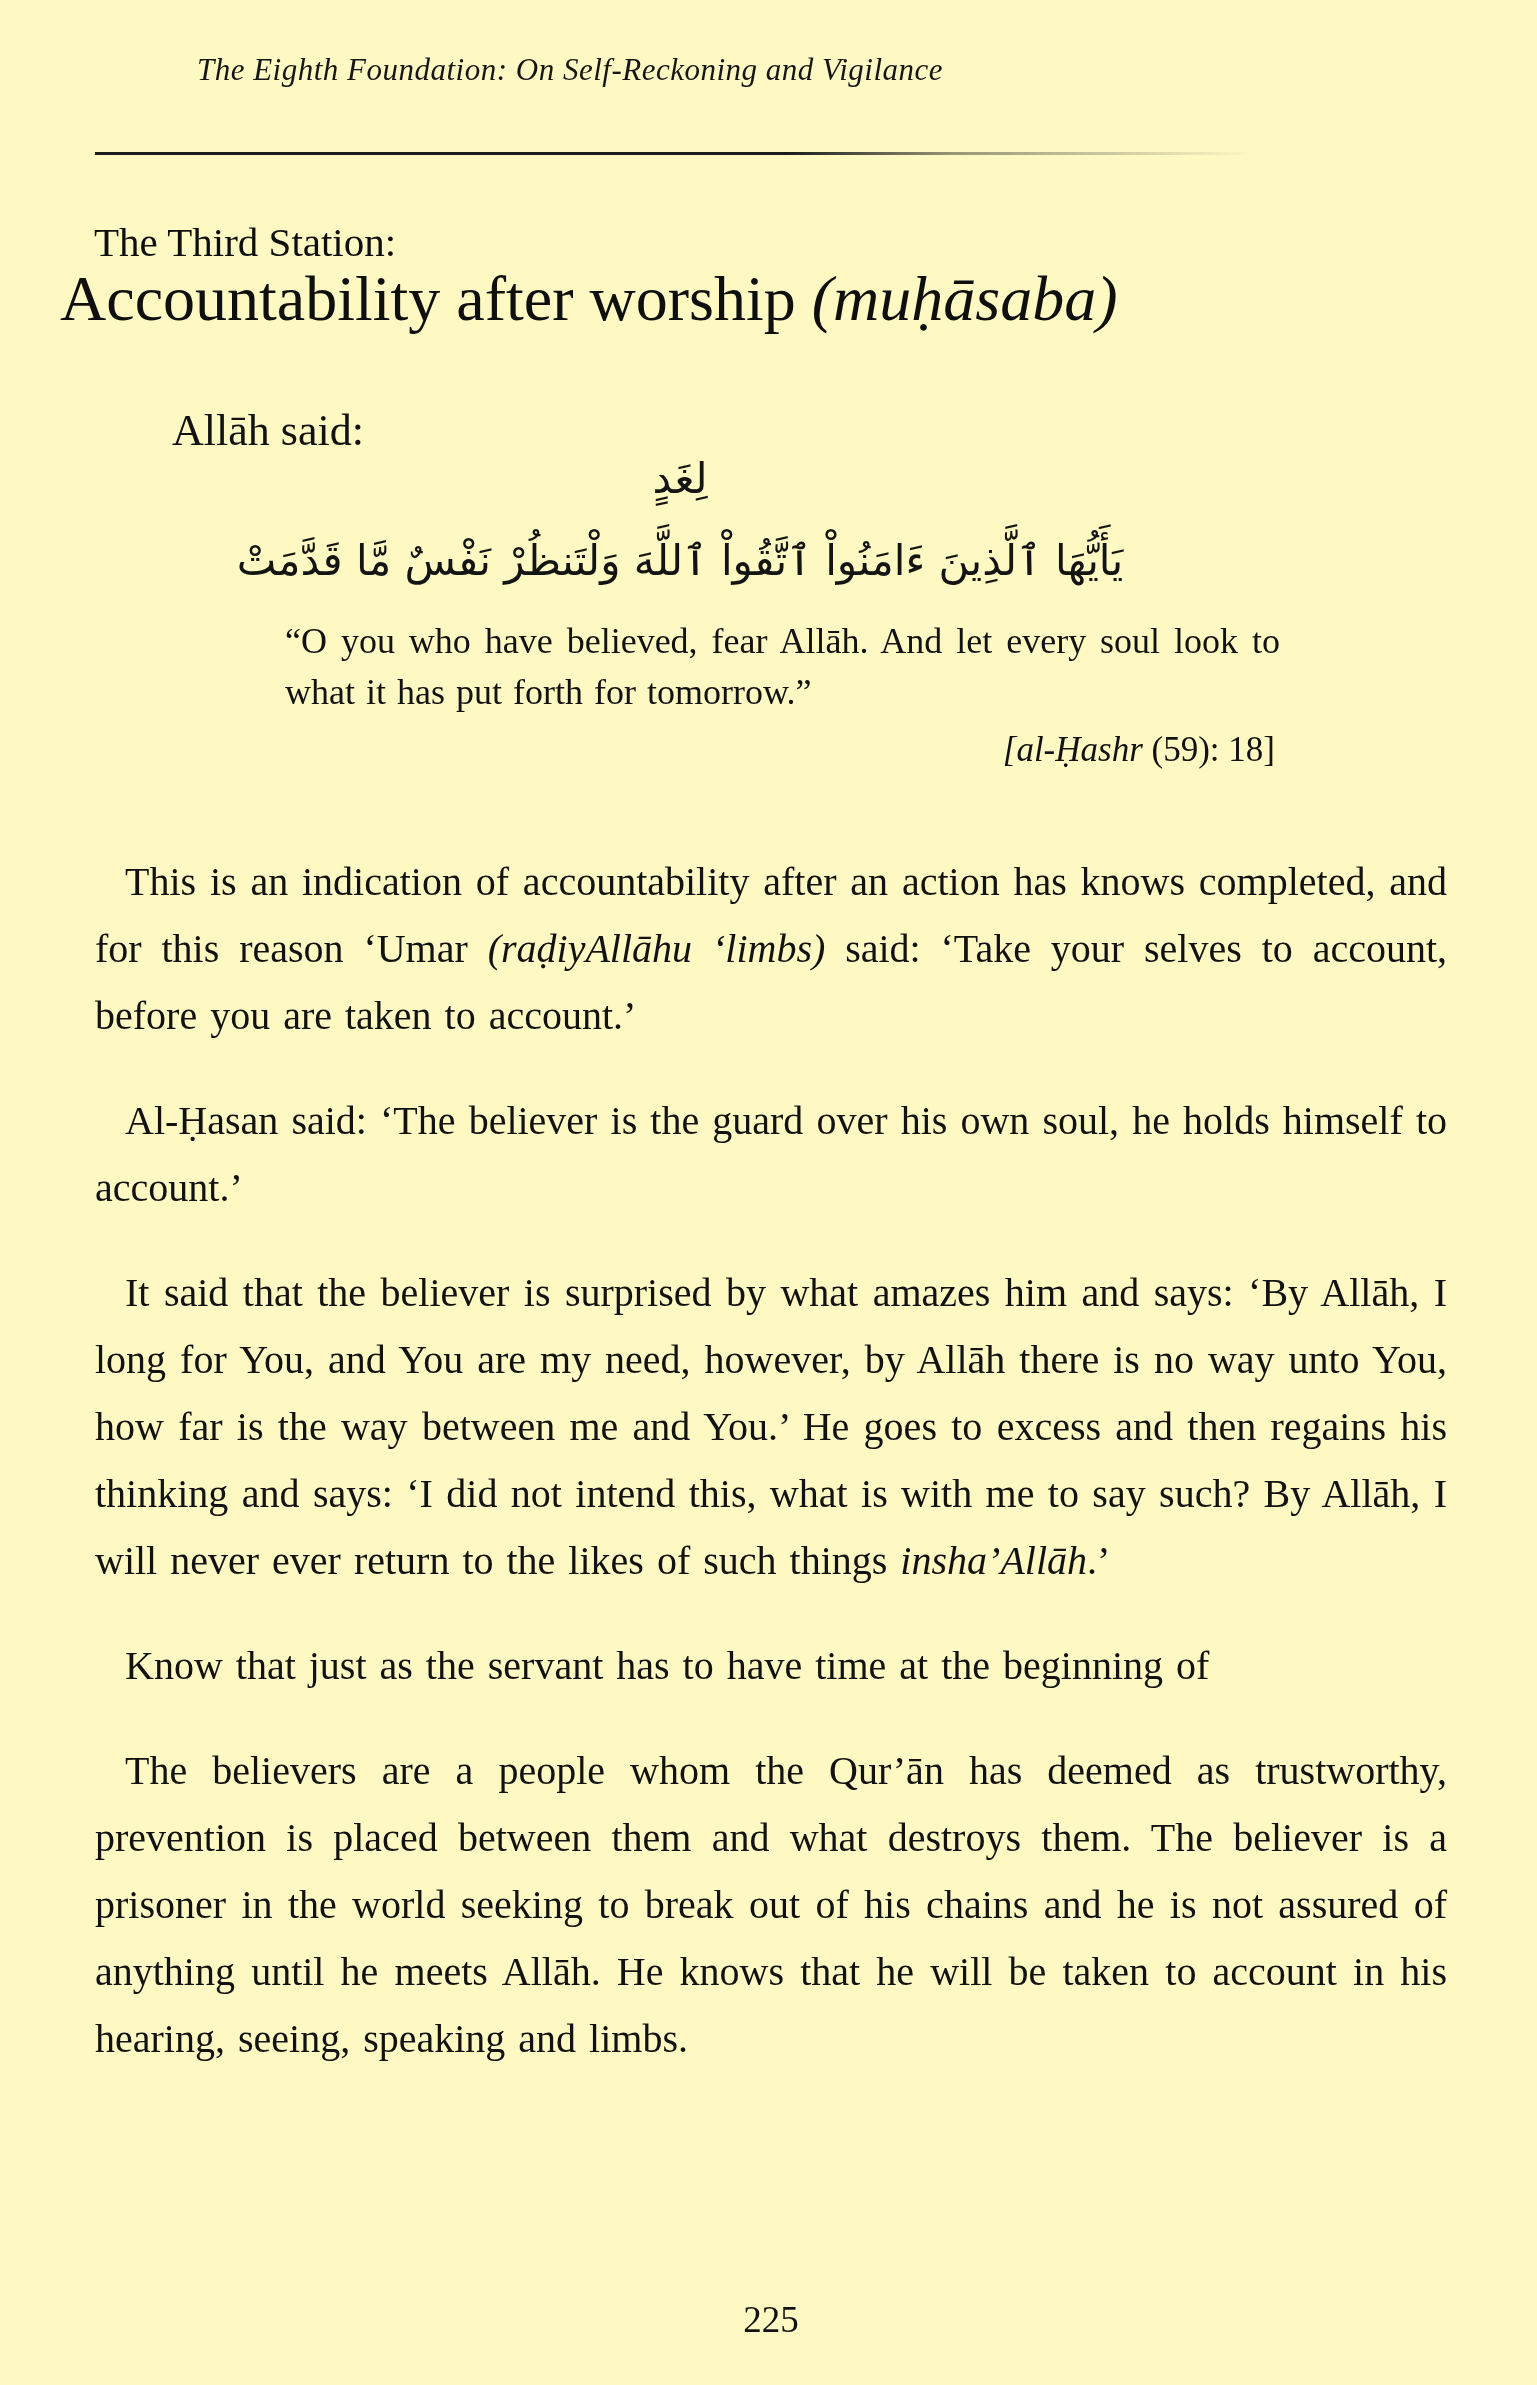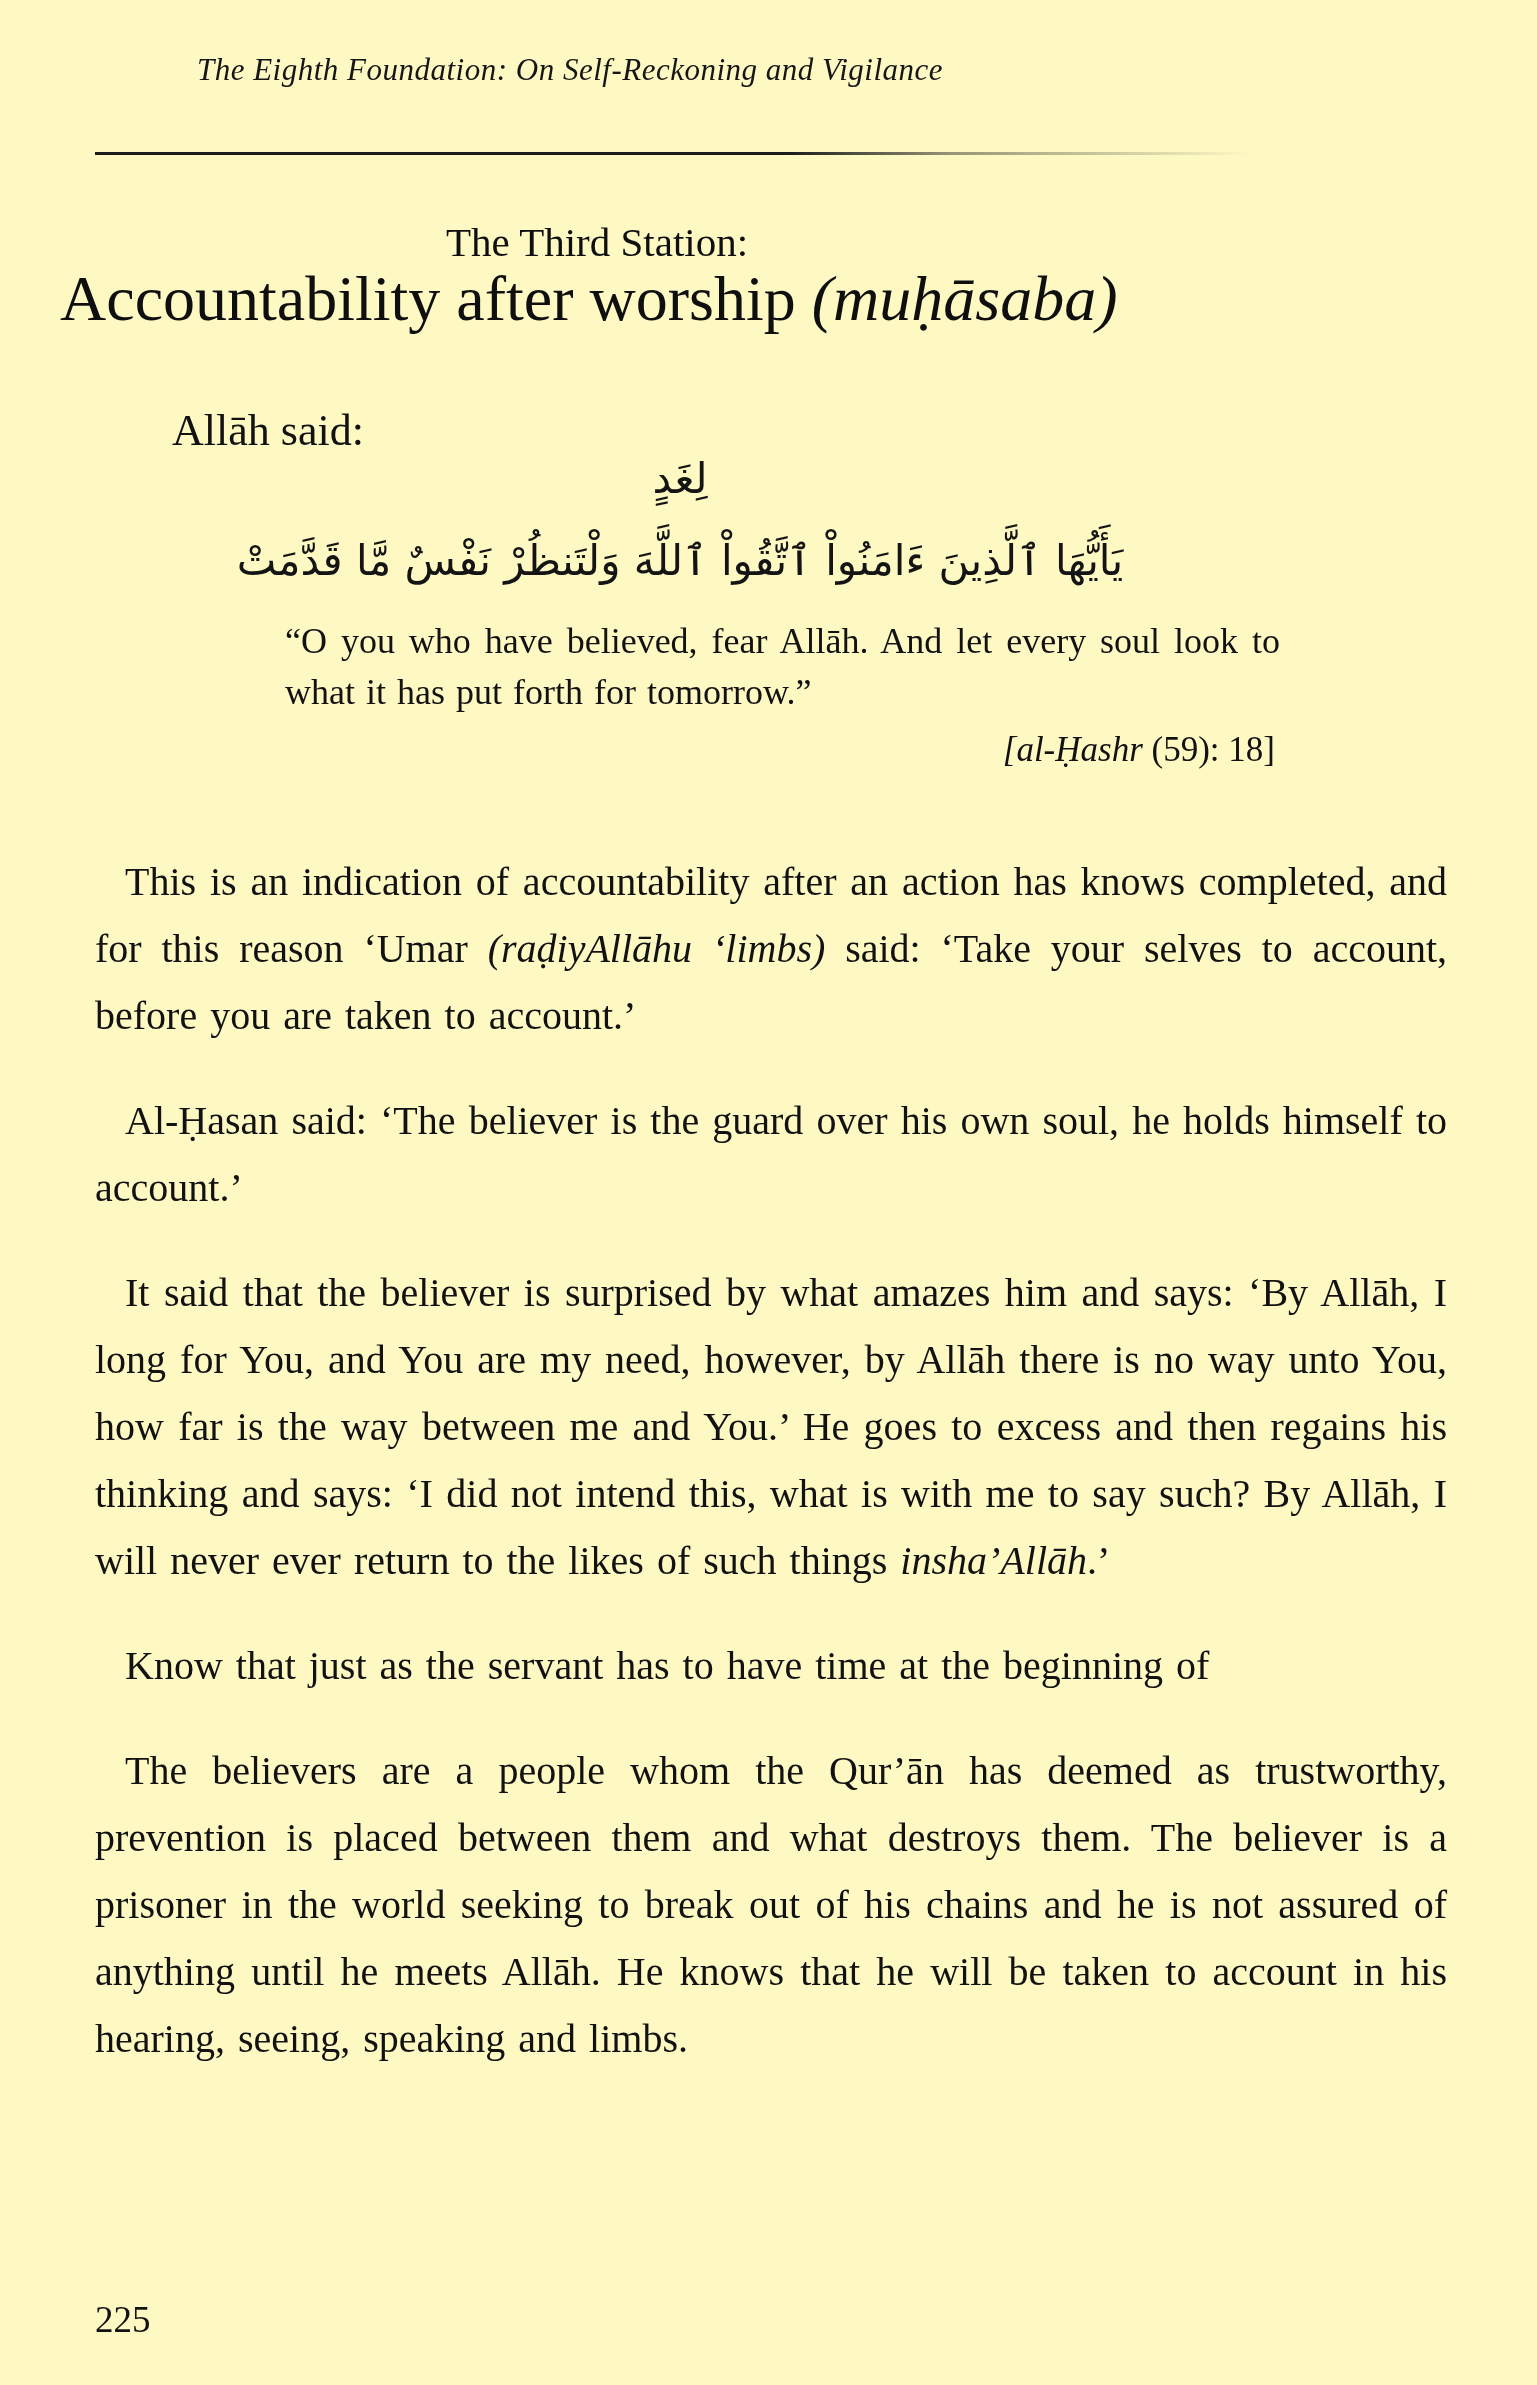--- a/index.html
+++ b/index.html
@@ -32,23 +32,22 @@
     position: absolute;
     top: 152px;
     left: 95px;
     width: 1260px;
     height: 3px;
     background: linear-gradient(to right, #1c1c1c 0%, #1c1c1c 55%, rgba(28,28,28,0.45) 68%, rgba(28,28,28,0) 92%);
   }
   .station-heading {
     position: absolute;
     top: 218px;
-    left: 82px;
+    left: 94px;
     width: 1030px;
-    text-align: center;
     font-size: 41px;
     color: #0f0f0f;
   }
   .page-title {
     position: absolute;
     top: 262px;
     left: 60px;
     width: 1100px;
     text-align: left;
     font-size: 64px;
@@ -106,21 +105,21 @@
     text-indent: 30px;
     word-spacing: 3px;
     color: #121212;
   }
   .para .it { font-style: italic; }
   .page-number {
     position: absolute;
     top: 2298px;
     left: 95px;
     width: 1352px;
-    text-align: left;
+    text-align: center;
     font-size: 37px;
   }
 </style>
 </head>
 <body>
 
 <div class="page">
 
   <div class="running-header">The Eighth Foundation: On Self-Reckoning and Vigilance</div>
 

